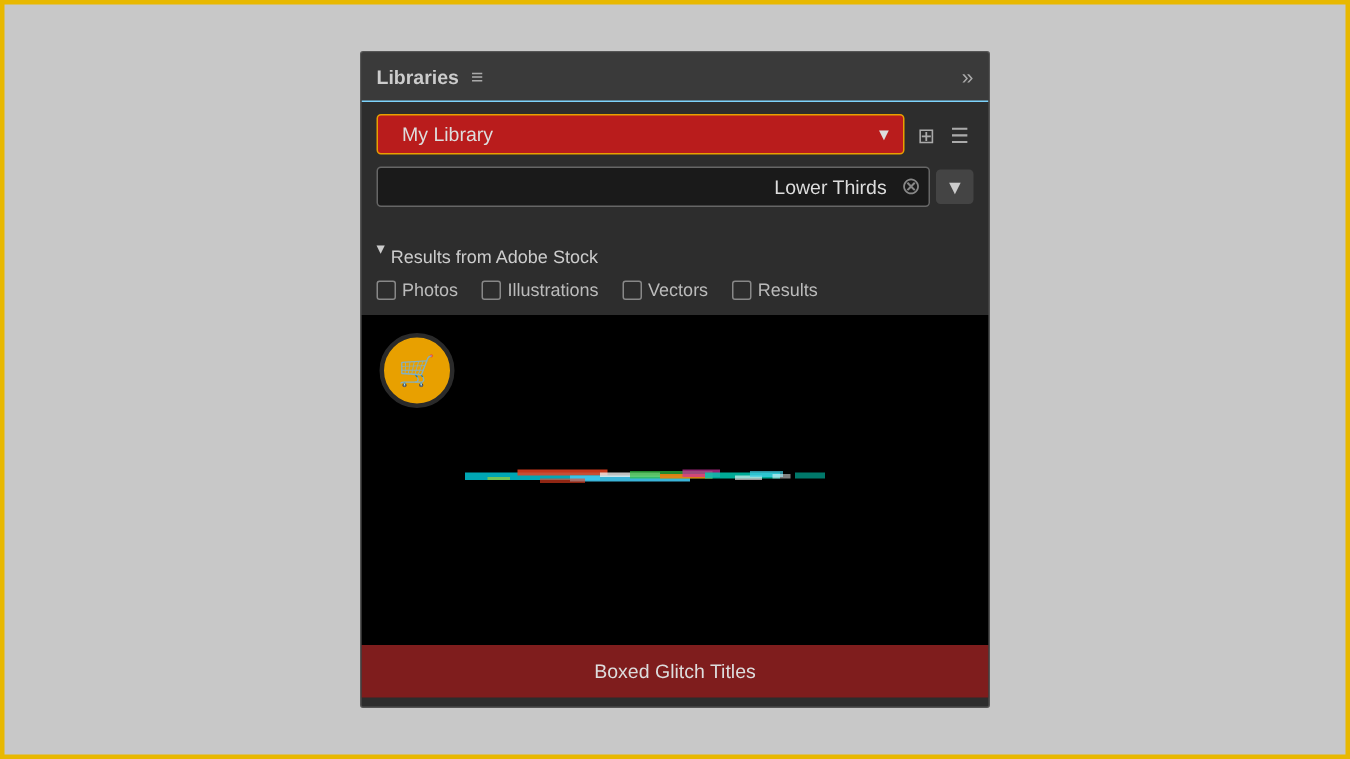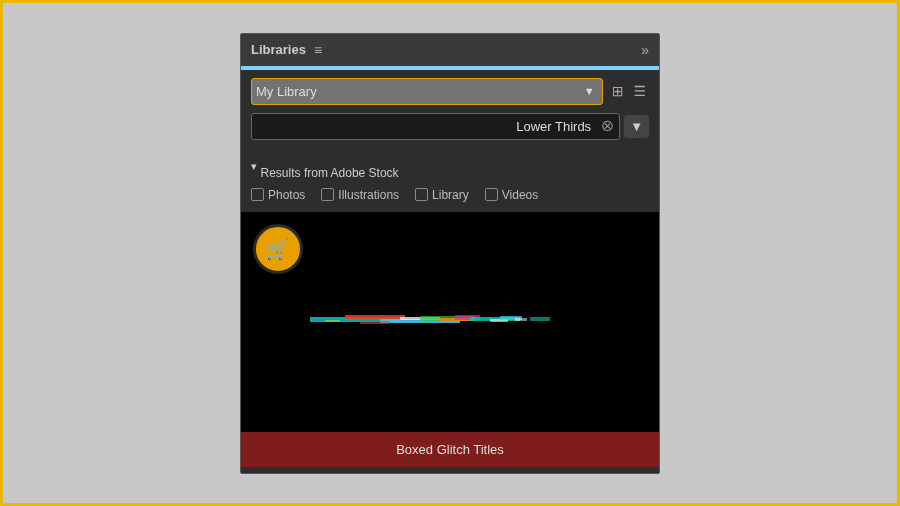--- a/index.html
+++ b/index.html
@@ -22,21 +22,21 @@
       overflow: hidden;
     }
 
     
     .panel-header {
       background: #3a3a3a;
       padding: 8px 10px;
       display: flex;
       align-items: center;
       justify-content: space-between;
-      border-bottom: 4px solid #7dd3fc;
+      border-bottom: 1px solid #7dd3fc;
     }
     .panel-header-left {
       display: flex;
       align-items: center;
       gap: 8px;
     }
     .panel-title {
       color: #ccc;
       font-size: 13px;
       font-weight: bold;
@@ -58,26 +58,26 @@
       display: flex;
       align-items: center;
       gap: 6px;
     }
     .library-select-wrapper {
       flex: 1;
       position: relative;
     }
     .library-select-wrapper select {
       width: 100%;
-      background: #737373;
+      background: #b91c1c;
       border: 1.5px solid #e8a000;
       border-radius: 3px;
       color: #ddd;
       font-size: 13px;
-      padding: 5px 28px 5px 4px;
+      padding: 5px 28px 5px 16px;
       appearance: none;
       -webkit-appearance: none;
       cursor: pointer;
     }
     .library-select-arrow {
       position: absolute;
       right: 8px;
       top: 50%;
       transform: translateY(-50%);
       color: #ddd;
@@ -295,25 +295,25 @@
         <div class="filter-item">
           <div class="filter-checkbox"></div>
           <span class="filter-label">Photos</span>
         </div>
         <div class="filter-item">
           <div class="filter-checkbox"></div>
           <span class="filter-label">Illustrations</span>
         </div>
         <div class="filter-item">
           <div class="filter-checkbox"></div>
-          <span class="filter-label">Library</span>
+          <span class="filter-label">Vectors</span>
         </div>
         <div class="filter-item">
           <div class="filter-checkbox"></div>
-          <span class="filter-label">Videos</span>
+          <span class="filter-label">Results</span>
         </div>
       </div>
 
     </div>
 
     <div class="thumbnail-area">
       <div class="thumbnail-img">
 
         <svg width="300" height="22" viewBox="0 0 300 22">
 

